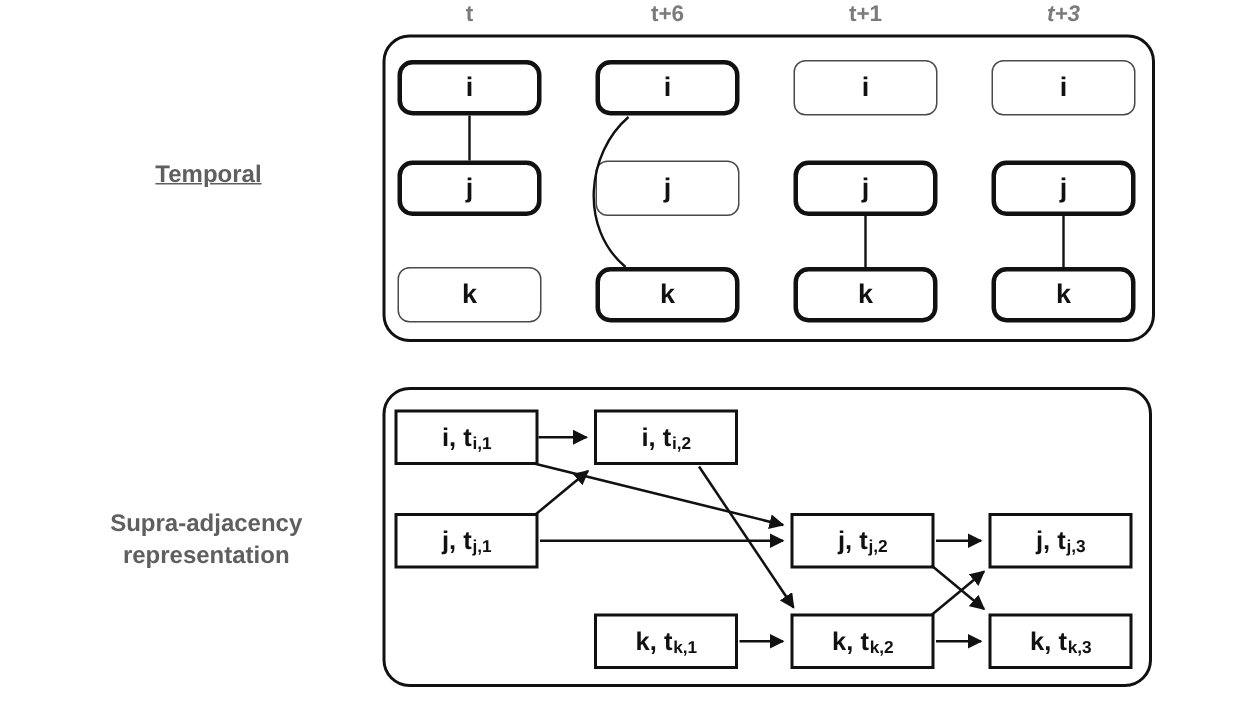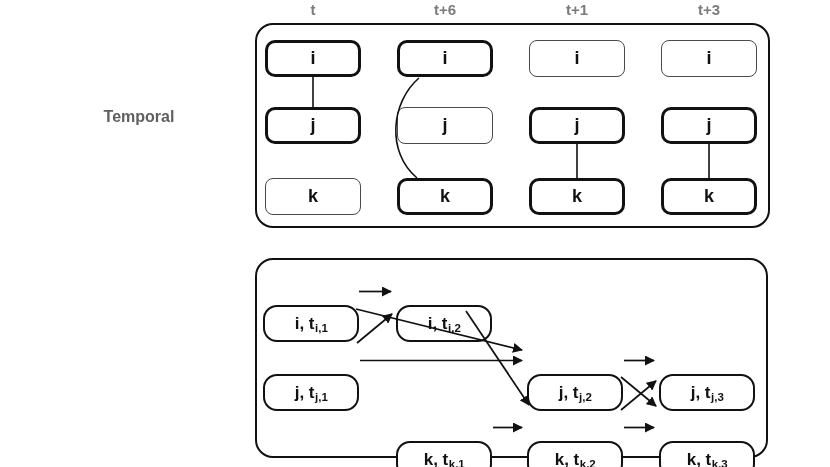--- a/index.html
+++ b/index.html
@@ -45,24 +45,23 @@
     align-items: center;
     justify-content: center;
     font-weight: bold;
     color: #111111;
   }
   .tnode { font-size: 18px; }
   .tnode.bold { border: 3.2px solid #111111; border-radius: 10px; }
   .tnode.thin { border: 1.4px solid #4a4a4a; border-radius: 8px; }
   .snode {
     border: 2.2px solid #111111;
-    border-radius: 14px;
+    border-radius: 0;
     font-size: 17px;
     white-space: nowrap;
-    margin-top: 32px;
   }
   .snode sub {
     font-size: 11.5px;
     line-height: 0;
     vertical-align: baseline;
     position: relative;
     top: 4px;
     left: 0.5px;
   }
   svg.edges {
@@ -70,28 +69,32 @@
     left: 0; top: 0;
     width: 830px; height: 467px;
     pointer-events: none;
   }
 </style>
 </head>
 <body>
 
 <div class="canvas">
 
-  <div class="side-label" style="left:30px; top:106px; width:218px;">
+  <div class="side-label" style="left:30px; top:106px; width:218px;text-decoration:underline;">
     <div>Temporal</div>
+  </div>
+  <div class="side-label" style="left:25px; top:339px; width:225px;">
+    <div>Supra-adjacency</div>
+    <div>representation</div>
   </div>
 
   <div class="time-label" style="left:273px;">t</div>
   <div class="time-label" style="left:405px;">t+6</div>
   <div class="time-label" style="left:537px;">t+1</div>
-  <div class="time-label" style="left:669px;">t+3</div>
+  <div class="time-label" style="left:669px;font-style:italic;">t+3</div>
 
   <div class="panel" style="left:255px; top:23px; width:515px; height:205px;"></div>
   <div class="panel" style="left:255px; top:258px; width:513px; height:200px;"></div>
 
   <div class="tnode bold" style="left:265px; top:40px;">i</div>
   <div class="tnode bold" style="left:265px; top:107px;">j</div>
   <div class="tnode thin" style="left:265px; top:178px;">k</div>
 
   <div class="tnode bold" style="left:397px; top:40px;">i</div>
   <div class="tnode thin" style="left:397px; top:107px;">j</div>

